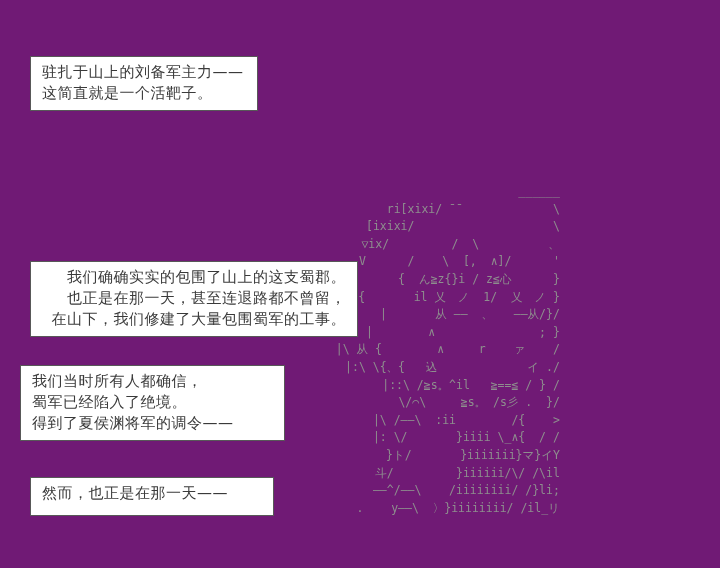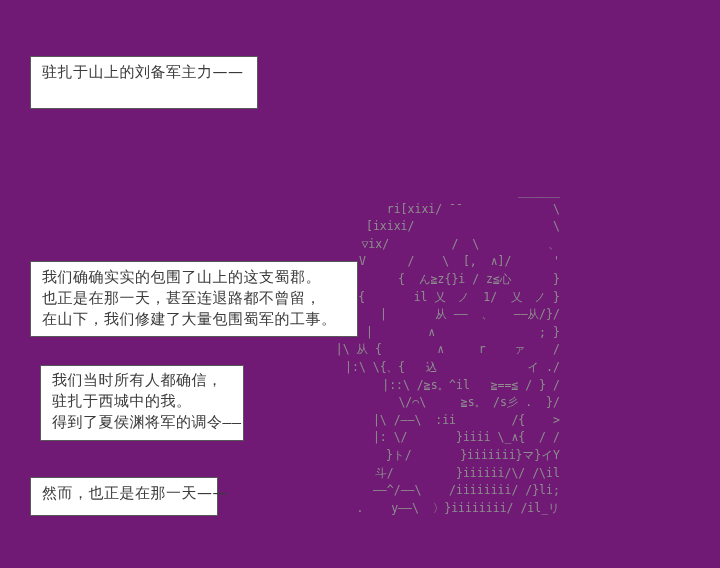--- a/index.html
+++ b/index.html
@@ -24,55 +24,56 @@
   }
   .dialogue-box .line {
     font-size: 15px;
     line-height: 21px;
     color: #3a3a3a;
     white-space: nowrap;
     letter-spacing: 0.5px;
   }
   #box1 { left: 30px; top: 56px;  width: 228px; min-height: 53px; }
   #box2 { left: 30px; top: 147px; width: 283px; min-height: 73px; }
-  #box3 { left: 30px; top: 261px; width: 328px; min-height: 72px; }
-  #box4 { left: 40px; top: 365px; width: 204px; min-height: 74px; font-family: Liberation Mono, monospace; }
-  #box5 { left: 30px; top: 477px; width: 188px; min-height: 39px; }
+  #box3 { left: 30px; top: 261px; width: 328px; min-height: 72px; text-align: right; }
+  #box4 { left: 20px; top: 365px; width: 265px; min-height: 74px; }
+  #box5 { left: 30px; top: 477px; width: 244px; min-height: 39px; }
   #ascii-art {
     position: absolute;
     left: 276px;
     top: 183px;
     margin: 0;
     font-family: "DejaVu Sans Mono", monospace;
     font-size: 11.5px;
     line-height: 17.6px;
     color: #8e8e8e;
     white-space: pre;
     text-align: right;
   }
 </style>
 </head>
 <body>
 
 <div id="stage">
 
   <div id="box1" class="dialogue-box">
     <div class="line">驻扎于山上的刘备军主力——</div>
+    <div class="line">这简直就是一个活靶子。</div>
   </div>
 
 
   <div id="box3" class="dialogue-box">
     <div class="line">我们确确实实的包围了山上的这支蜀郡。</div>
     <div class="line">也正是在那一天，甚至连退路都不曾留，</div>
     <div class="line">在山下，我们修建了大量包围蜀军的工事。</div>
   </div>
 
   <div id="box4" class="dialogue-box">
     <div class="line">我们当时所有人都确信，</div>
-    <div class="line">驻扎于西城中的我。</div>
+    <div class="line">蜀军已经陷入了绝境。</div>
     <div class="line">得到了夏侯渊将军的调令——</div>
   </div>
 
   <div id="box5" class="dialogue-box">
     <div class="line">然而，也正是在那一天——</div>
   </div>
 
   <pre id="ascii-art">                               ______
              ri[xixi/ ̄ ̄              \
              [ixixi/                    \

